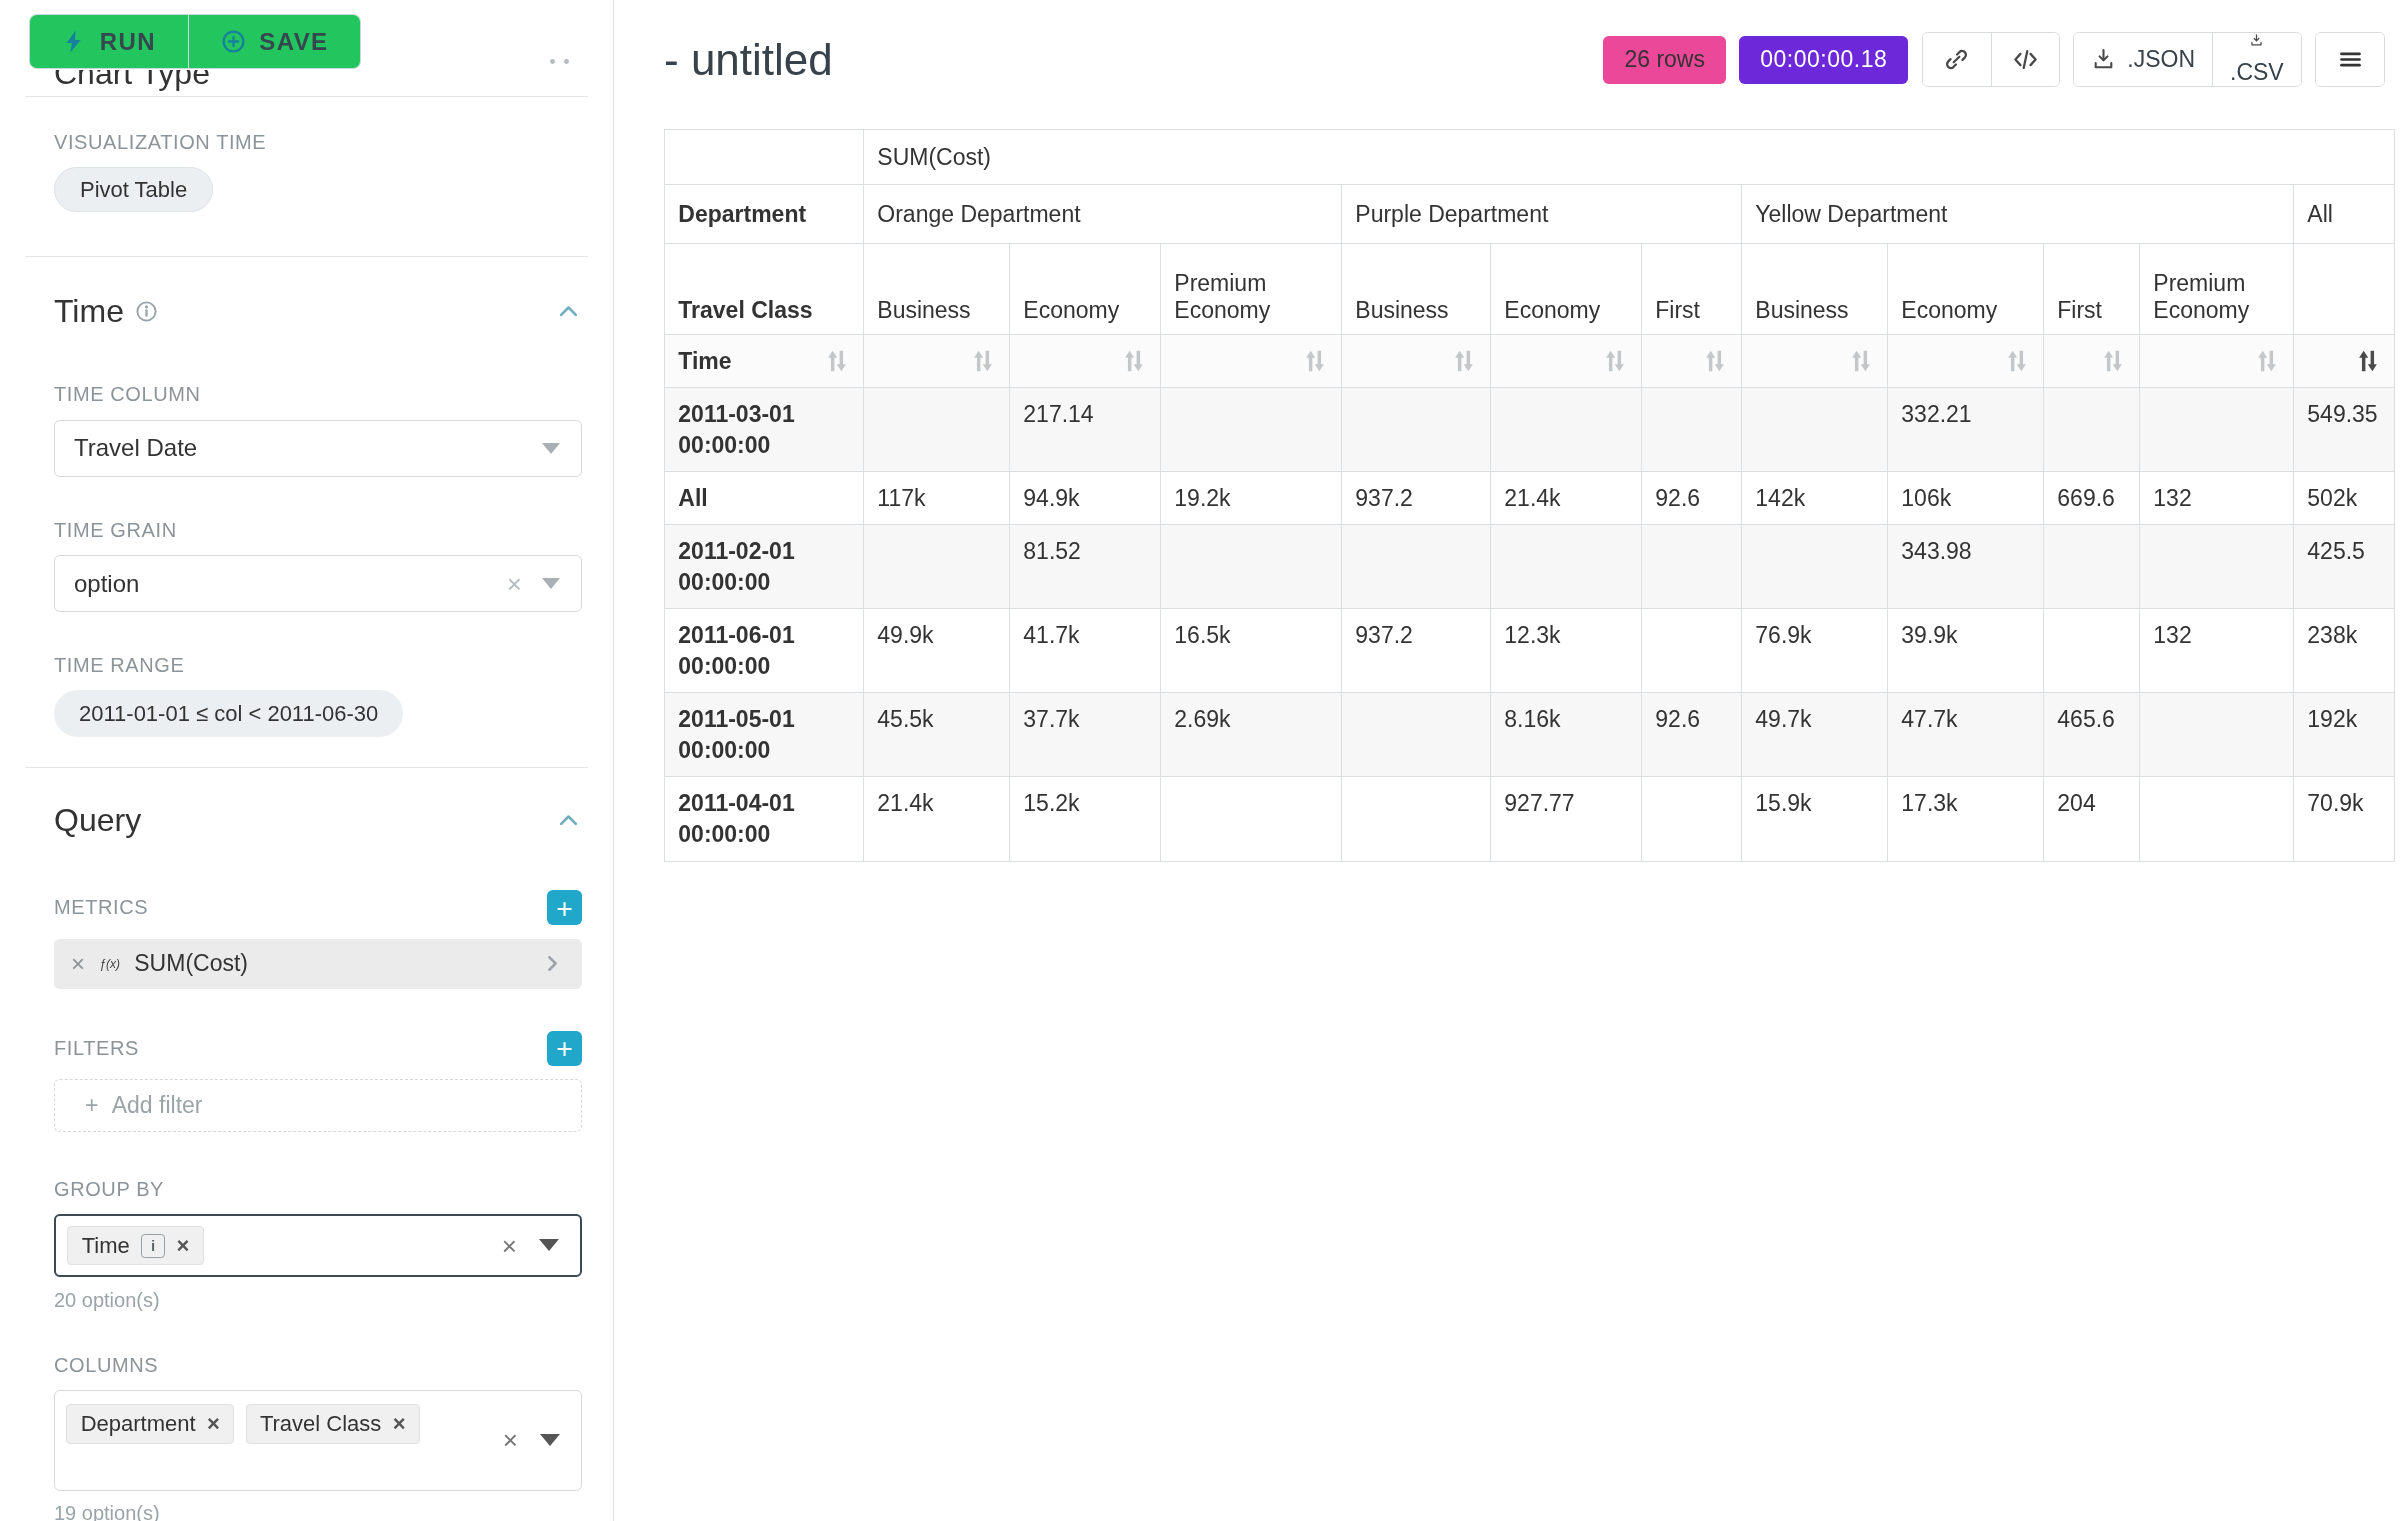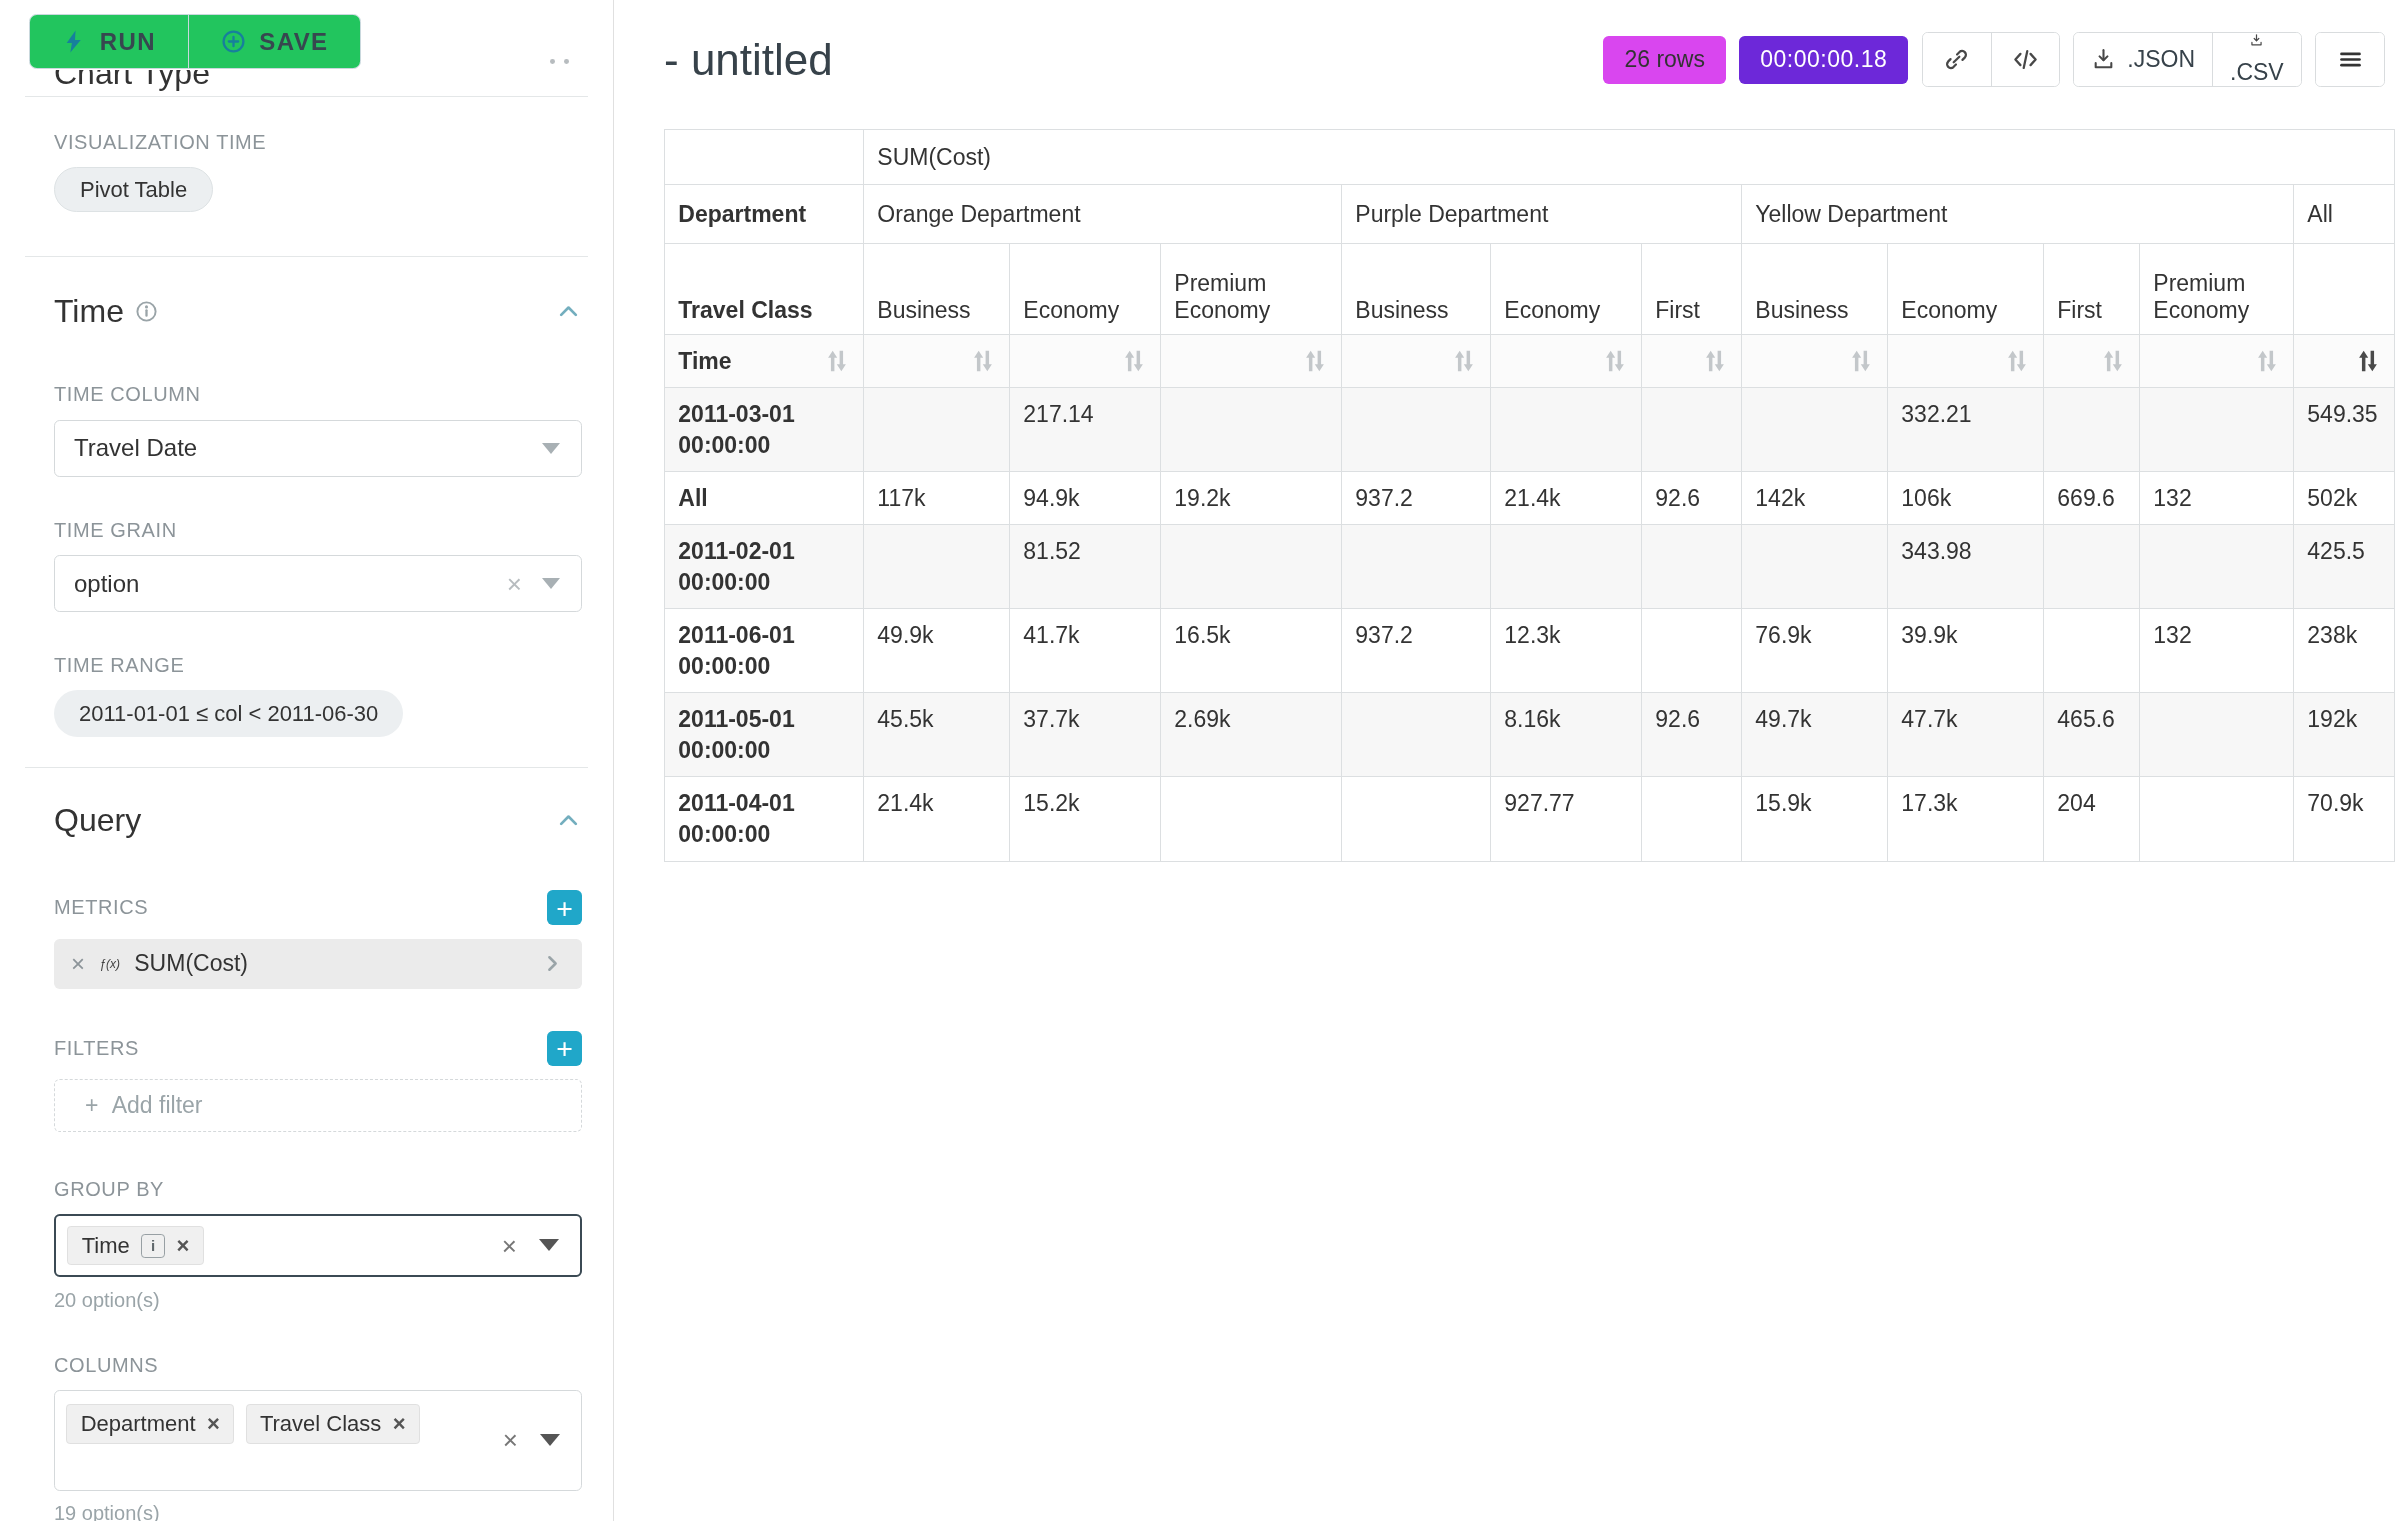--- a/index.html
+++ b/index.html
@@ -80,21 +80,21 @@
                color: #777; font-size: 26px; line-height: 1; cursor: pointer; }
   .box-caret { width: 0; height: 0; border-left: 10.5px solid transparent; border-right: 10.5px solid transparent;
                border-top: 12.4px solid #555; position: absolute; right: 21px; top: 50%; margin-top: -6.7px; }
   .hint { font-size: 20px; color: #9aa4a8; margin-top: 11.4px; }
 
   
   .main { position: absolute; left: 615px; top: 0; right: 0; height: 1522px; padding: 32px 21px 0 49px; }
   .main-header { display: flex; align-items: center; }
   .chart-title { font-size: 44px; font-weight: 500; color: #37424a; }
   .hdr-right { margin-left: auto; display: flex; align-items: center; gap: 13.3px; }
-  .rows-badge { background: #d946ef; border-radius: 5.7px; padding: 0 21px; height: 48px;
+  .rows-badge { background: #ec4899; border-radius: 5.7px; padding: 0 21px; height: 48px;
                 display: flex; align-items: center; font-size: 23px; color: #333; }
   .timer-badge { background: #6d28d9; border-radius: 5.7px; padding: 0 21px; height: 48px;
                  display: flex; align-items: center; font-size: 23px; color: #fff; letter-spacing: 0.5px; }
   .btn-grp { display: inline-flex; border: 1.9px solid #d9dcde; border-radius: 5.7px; overflow: hidden; }
   .icon-btn { height: 53px; min-width: 68px; padding: 0 17px; background: #fff; border: none;
               display: flex; align-items: center; justify-content: center; gap: 11.4px;
               font-family: inherit; font-size: 23px; color: #37424a; cursor: pointer; }
   .icon-btn + .icon-btn { border-left: 1.9px solid #d9dcde; flex-direction: column; }
 
   

